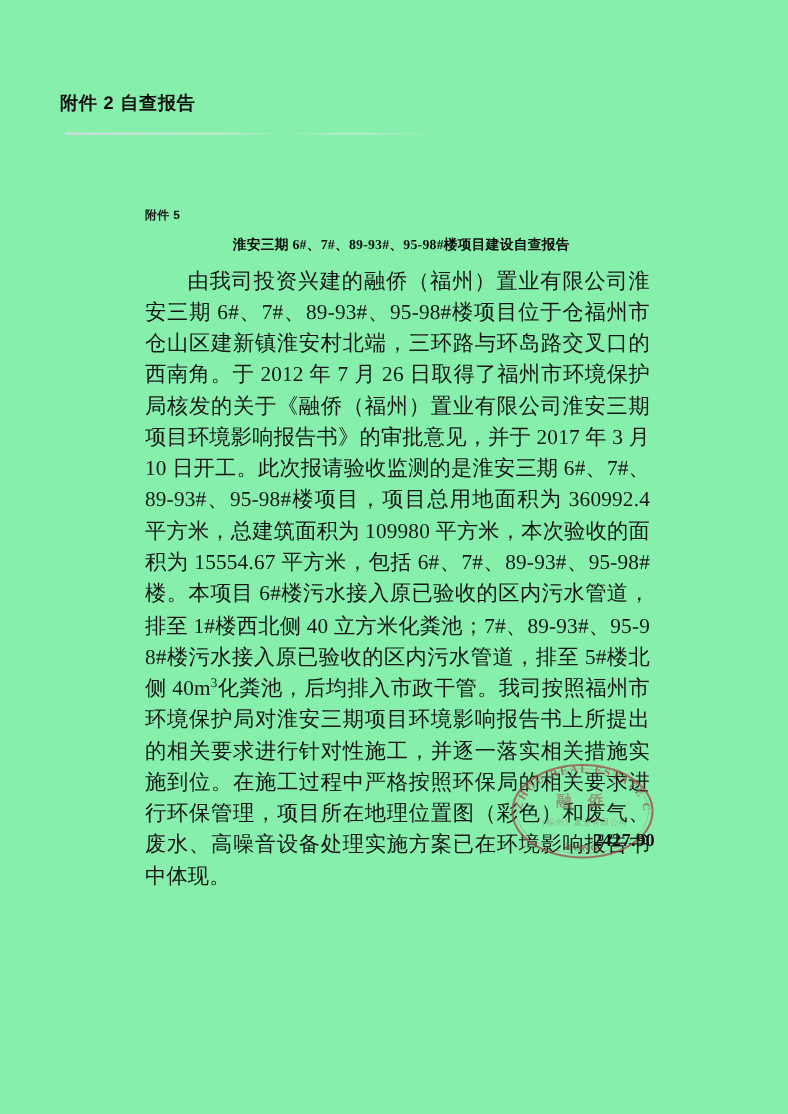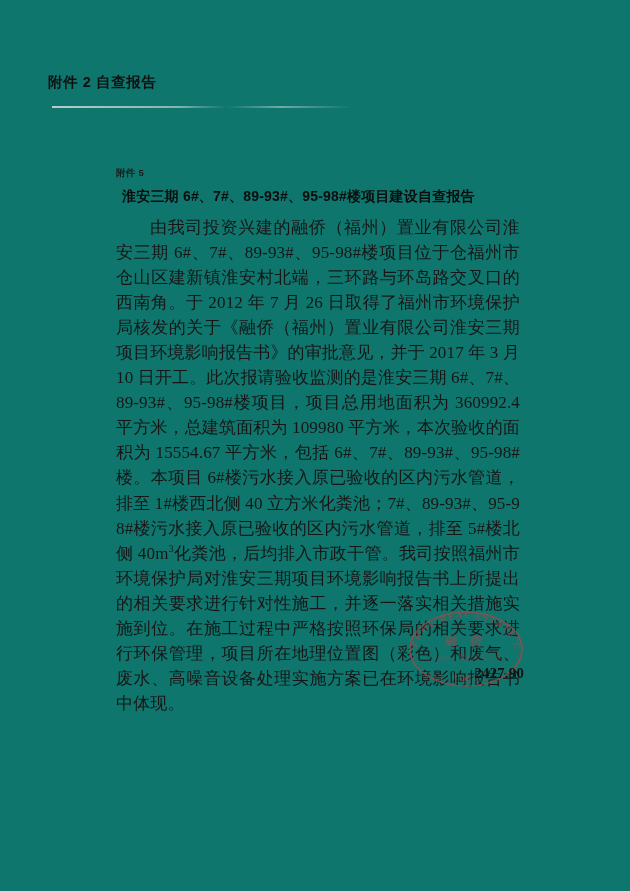--- a/index.html
+++ b/index.html
@@ -12,21 +12,21 @@
     background: #ffffff;
     font-family: "Liberation Serif", "DejaVu Serif", serif;
     color: #1a1a1a;
     position: relative;
     overflow: hidden;
   }
 
   .page {
     position: absolute;
     inset: 0;
-    background: #0f766e;
+    background: #86efac;
   }
 
   
   .doc-header {
     position: absolute;
     left: 48px;
     top: 73px;
     font-family: "Liberation Sans", "DejaVu Sans", sans-serif;
     font-weight: bold;
     font-size: 14.5px;
@@ -61,25 +61,25 @@
     font-family: "Liberation Sans", "DejaVu Sans", sans-serif;
     font-weight: bold;
     font-size: 9.5px;
     color: #1b1b1b;
     letter-spacing: .3px;
     line-height: 1;
     margin-bottom: 10px;
   }
 
   .doc-title {
-    font-family: Liberation Sans, sans-serif;
-    font-weight: bold;
-    font-size: 14px;
+    font-family: Liberation Serif, serif;
+    font-weight: bold;
+    font-size: 11px;
     color: #0d0d0d;
-    text-align: left;
+    text-align: center;
     letter-spacing: .2px;
     white-space: nowrap;
     margin-left: 6px;
     margin-bottom: 9px;
   }
 
   .para {
     font-size: 17px;
     line-height: 25.1px;
     color: #161616;

